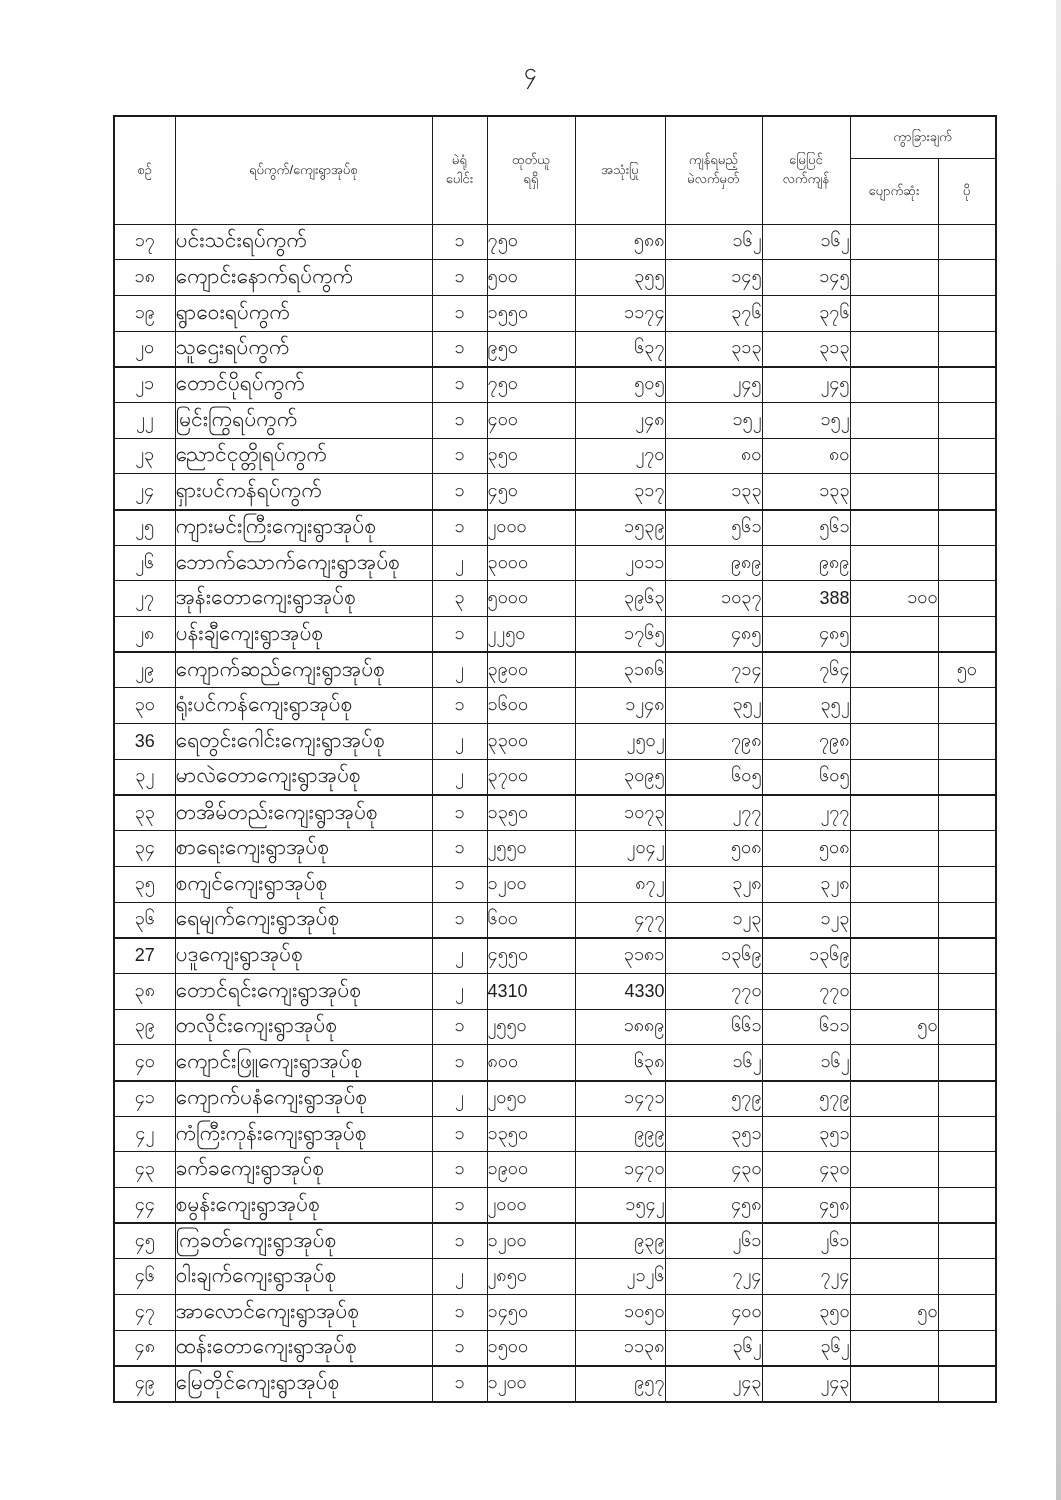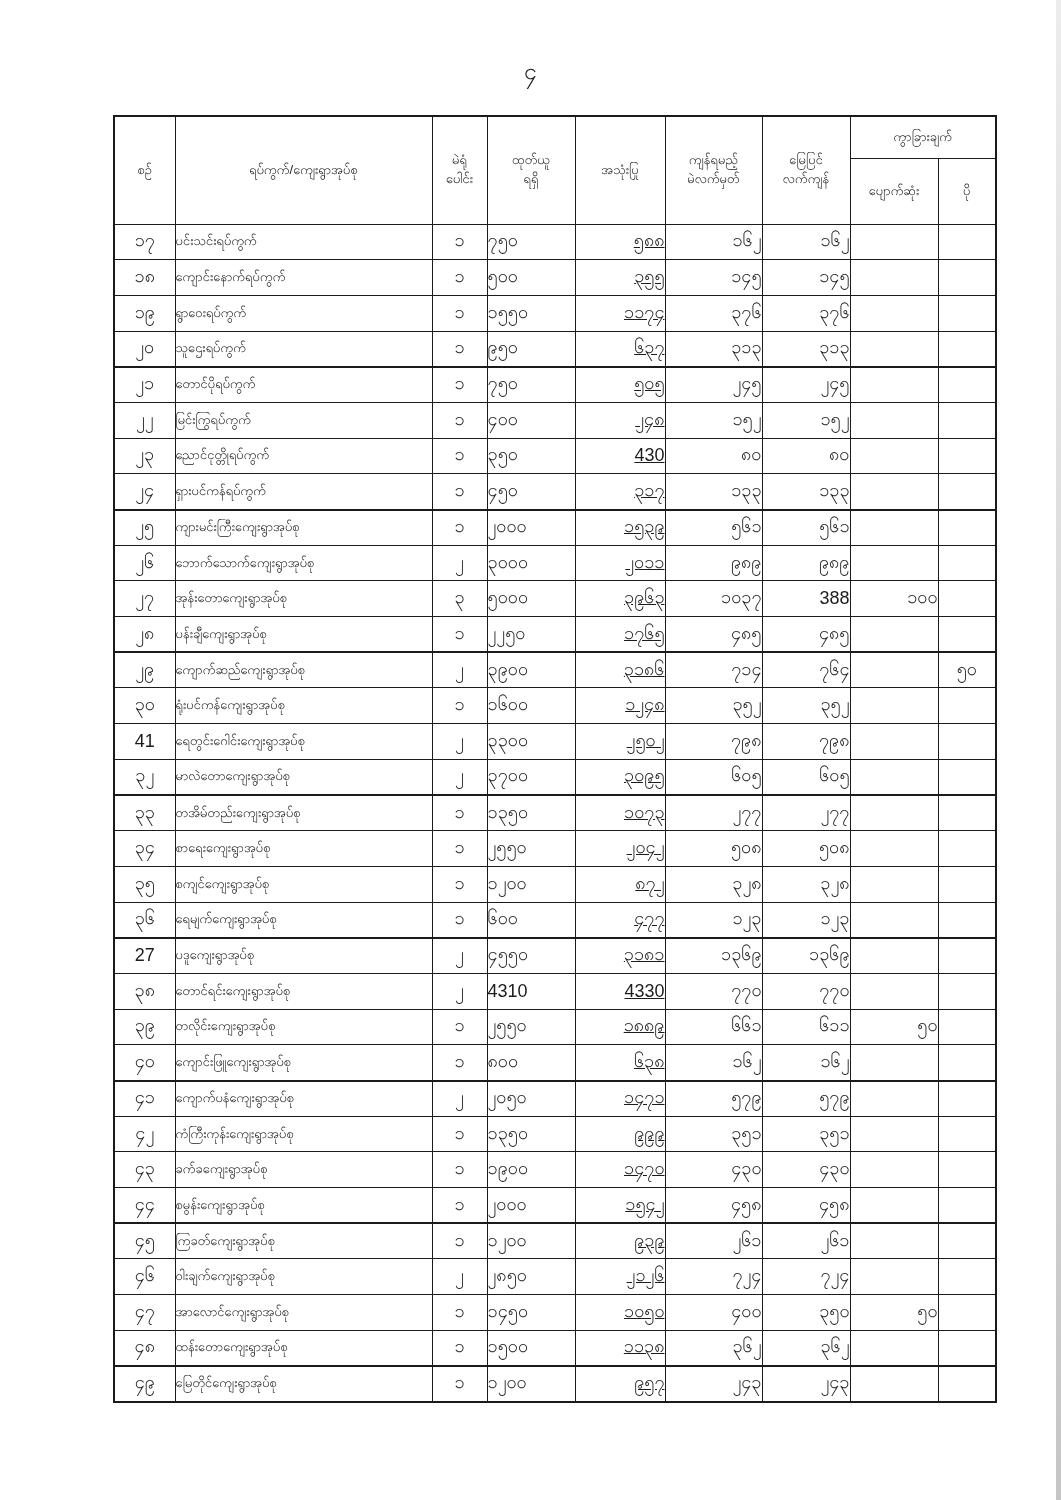--- a/index.html
+++ b/index.html
@@ -41,24 +41,24 @@
   }
   thead tr.h-top{height:42px;}
   thead tr.h-bottom{height:66px;}
   tbody tr{height:35.7px;}
   tbody td{
     font-size:18px;
     vertical-align:middle;
   }
   tbody tr.group-end td{border-bottom-width:2px;}
   td.c-serial{text-align:center;margin-left:8px;}
-  td.c-name{text-align:left;padding-left:9px;font-size:13px;}
+  td.c-name{text-align:left;padding-left:9px;font-size:21px;}
   td.c-stations{text-align:center;}
   td.c-received{text-align:left;padding-right:12px;}
-  td.c-used{text-align:right;padding-right:12px;text-decoration:underline;}
+  td.c-used{text-align:right;padding-right:12px;}
   td.c-remaining{text-align:right;padding-right:13px;}
   td.c-ground{text-align:right;padding-right:13px;}
   td.c-lost{text-align:right;}
   td.c-extra{text-align:center;}
 </style>
 </head>
 <body>
 
 <div class="scan-edge"></div>
 
@@ -181,21 +181,21 @@
         <td class="c-remaining">၁၅၂</td>
         <td class="c-ground">၁၅၂</td>
         <td class="c-lost"></td>
         <td class="c-extra"></td>
       </tr>
       <tr>
         <td class="c-serial">၂၃</td>
         <td class="c-name">ညောင်ငုတ္တိုရပ်ကွက်</td>
         <td class="c-stations">၁</td>
         <td class="c-received">၃၅၀</td>
-        <td class="c-used">430</td>
+        <td class="c-used">၂၇၀</td>
         <td class="c-remaining">၈၀</td>
         <td class="c-ground">၈၀</td>
         <td class="c-lost"></td>
         <td class="c-extra"></td>
       </tr>
       <tr class="group-end">
         <td class="c-serial">၂၄</td>
         <td class="c-name">ရှားပင်ကန်ရပ်ကွက်</td>
         <td class="c-stations">၁</td>
         <td class="c-received">၄၅၀</td>
@@ -265,21 +265,21 @@
         <td class="c-name">ရုံးပင်ကန်ကျေးရွာအုပ်စု</td>
         <td class="c-stations">၁</td>
         <td class="c-received">၁၆၀၀</td>
         <td class="c-used">၁၂၄၈</td>
         <td class="c-remaining">၃၅၂</td>
         <td class="c-ground">၃၅၂</td>
         <td class="c-lost"></td>
         <td class="c-extra"></td>
       </tr>
       <tr>
-        <td class="c-serial">41</td>
+        <td class="c-serial">36</td>
         <td class="c-name">ရေတွင်းဂေါင်းကျေးရွာအုပ်စု</td>
         <td class="c-stations">၂</td>
         <td class="c-received">၃၃၀၀</td>
         <td class="c-used">၂၅၀၂</td>
         <td class="c-remaining">၇၉၈</td>
         <td class="c-ground">၇၉၈</td>
         <td class="c-lost"></td>
         <td class="c-extra"></td>
       </tr>
       <tr class="group-end">

